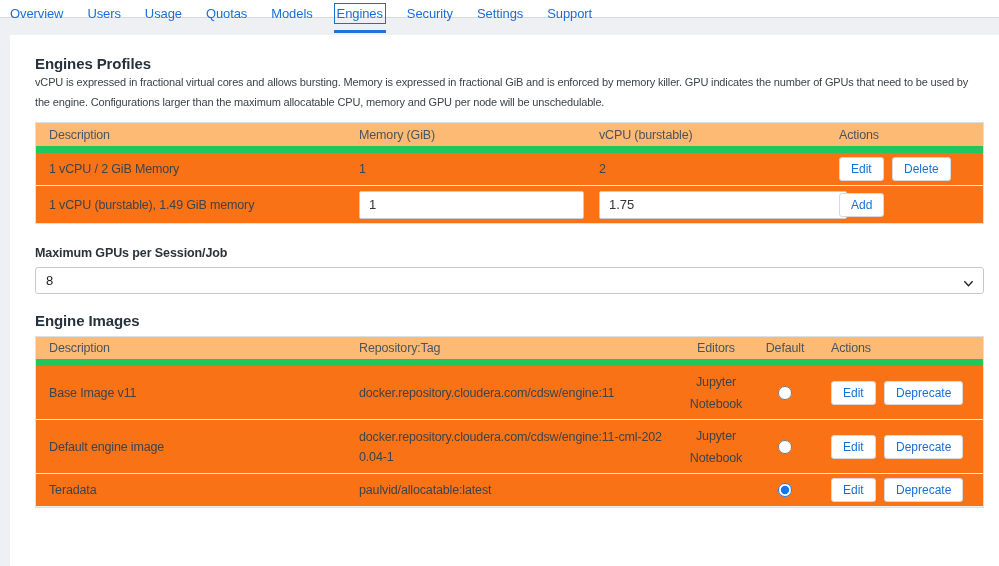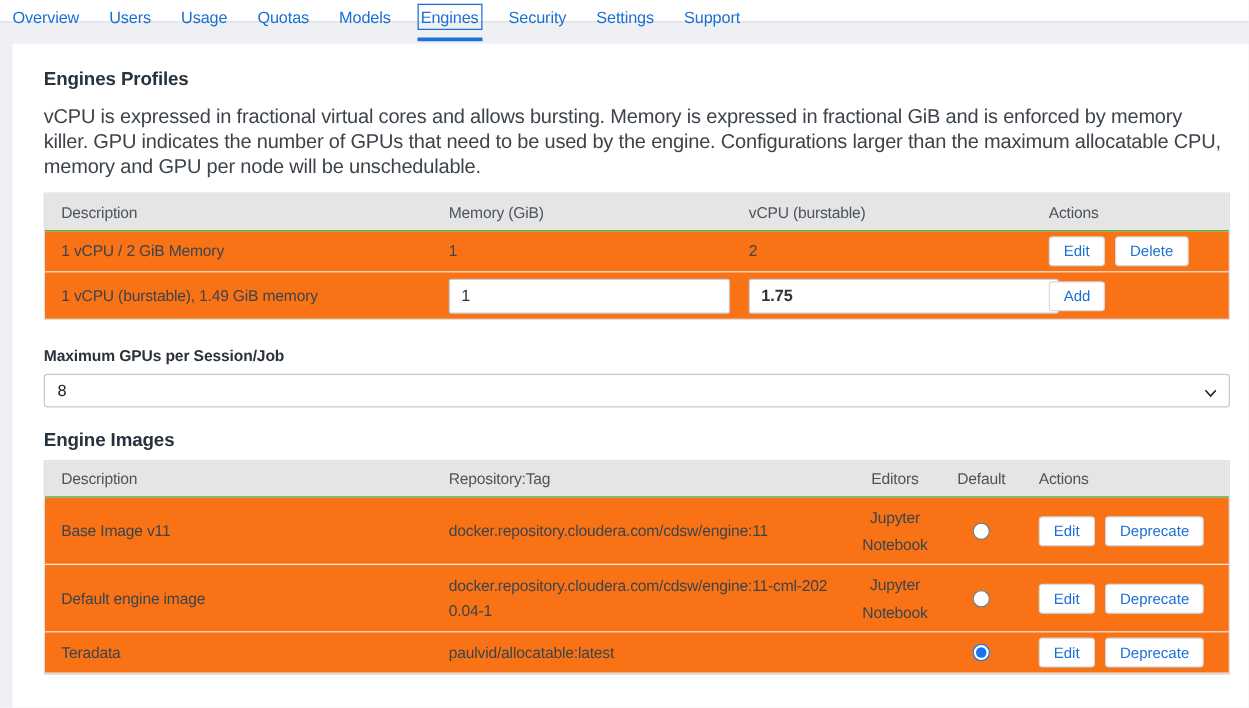--- a/index.html
+++ b/index.html
@@ -52,42 +52,41 @@
     padding: 20px 15px 0 25px;
   }
 
   .section-title {
     font-size: 15px;
     font-weight: bold;
     color: #26323d;
     letter-spacing: -0.1px;
   }
   .section-desc {
-    margin-top: 12px;
-    font-size: 16px;
+    font-size: 11px;
     line-height: 20px;
     color: #3c434a;
     letter-spacing: -0.15px;
     max-width: 952px;
   }
 
   
   .tbl {
     margin-top: 10px;
     border: 1px solid #dde0e4;
     width: 949px;
     font-size: 12.5px;
     letter-spacing: -0.15px;
   }
   .tgrid1 { display: grid; grid-template-columns: 310px 240px 240px 1fr; align-items: center; }
   .tgrid2 { display: grid; grid-template-columns: 310px 332px 76px 62px 1fr; align-items: center; }
   .thead {
-    background: #e5e5e5;
+    background: #fdba74;
     color: #4c555e;
-    border-bottom: 1px solid #22c55e;
+    border-bottom: 7px solid #22c55e;
   }
   .tbl .cell { padding: 0 10px 0 13px; }
   .thead.tgrid1 { min-height: 30px; }
   .thead.tgrid2 { min-height: 29px; }
   .trow { color: #3e4449; border-bottom: 1px solid #eceef0; background: #f97316; }
   .trow:last-child { border-bottom: none; }
   .trow.h33 { min-height: 33px; }
   .trow.h37 { min-height: 37px; }
   .trow.h54 { min-height: 54px; }
   .trow.h31 { min-height: 31px; border-bottom: 1px solid #eceef0; }
@@ -112,21 +111,21 @@
   .txt-input {
     width: 225px;
     height: 28px;
     border: 1px solid #c8cdd2;
     border-radius: 2px;
     padding: 0 9px;
     font-size: 13px;
     font-family: inherit;
     color: #333;
   }
-  .txt-input.mem { width: 248px; font-weight: bold; }
+  .txt-input.mem { width: 248px; }
 
   .field-label {
     margin-top: 22px;
     font-size: 12.5px;
     font-weight: bold;
     color: #2b333a;
     letter-spacing: -0.1px;
   }
   .select-wrap { position: relative; margin-top: 7px; width: 949px; }
   .gpu-select {

